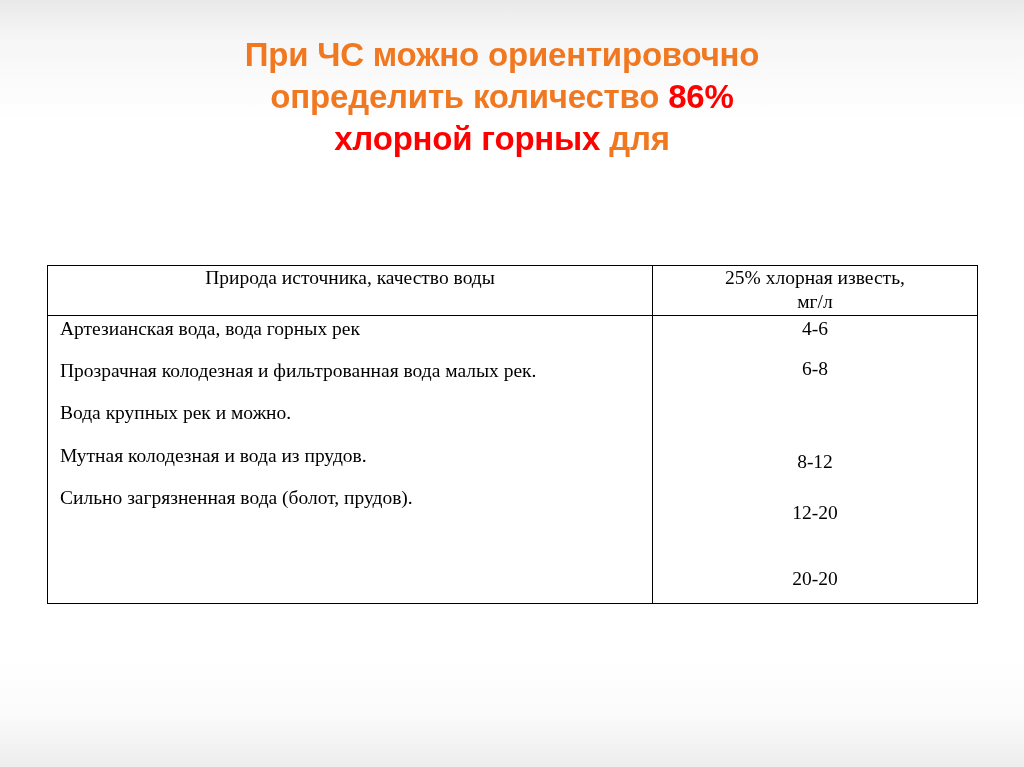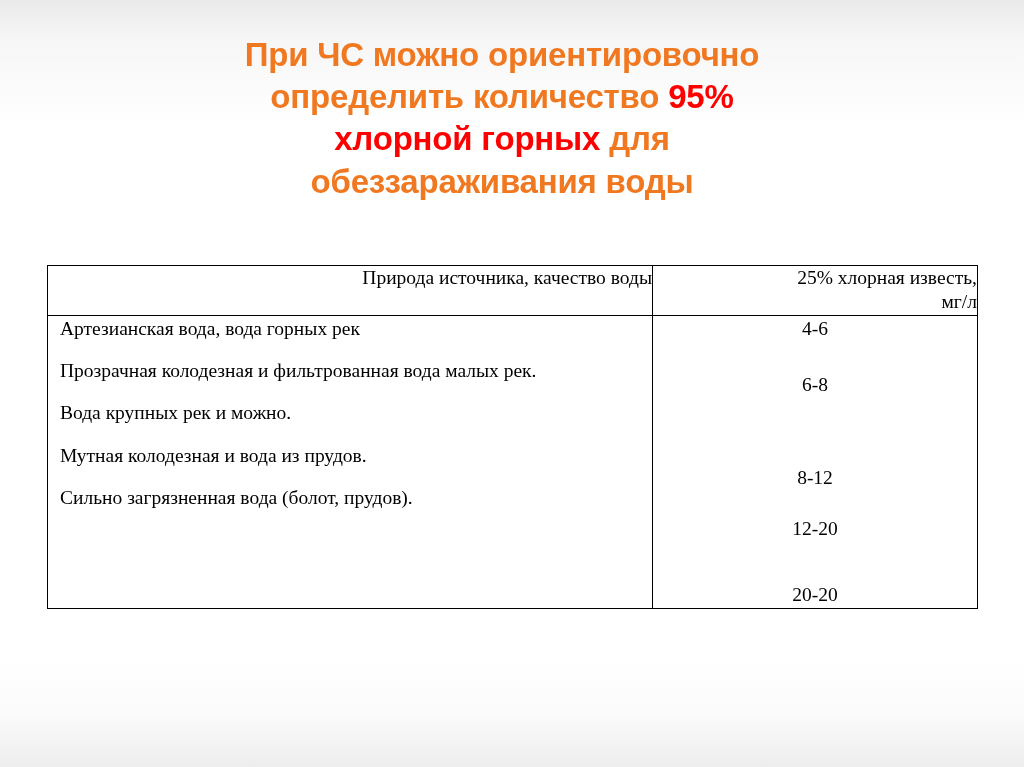--- a/index.html
+++ b/index.html
@@ -48,21 +48,21 @@
     table-layout: fixed;
   }
   table.data td {
     border: 1px solid #000000;
     vertical-align: top;
     font-size: 19.5px;
     color: #000000;
     padding: 0;
   }
   .head-cell {
-    text-align: right;
+    text-align: center;
     padding: 12px 8px 14px 8px;
     font-size: 19.5px;
     line-height: 1.25;
   }
   .col-left {
     width: 605px;
   }
   .col-right {
     width: 325px;
   }
@@ -77,45 +77,42 @@
     line-height: 1.35;
     margin-bottom: 16px;
     margin-left: 12px;
   }
   .row-item:last-child {
     margin-bottom: 0;
   }
   .val-item {
     line-height: 1.35;
   }
-  .val-sp-1 { margin-bottom: 30px; }
+  .val-sp-1 { margin-bottom: 14px; }
   .val-sp-2 { margin-bottom: 67px; }
   .val-sp-3 { margin-bottom: 24px; text-align: center; }
   .val-sp-4 { margin-bottom: 40px; }
   .spacer-block {
     height: 76px;
   }
 </style>
 </head>
 <body>
 
 <div class="slide">
 
   <div class="title-block">
     <div class="title-line">
       <span>При ЧС можно ориентировочно</span>
     </div>
     <div class="title-line">
-      <span>определить количество </span><span class="accent-red">95%</span>
+      <span>определить количество </span><span class="accent-red">86%</span>
     </div>
     <div class="title-line">
       <span class="accent-red">хлорной горных</span><span> для</span>
-    </div>
-    <div class="title-line">
-      <span>обеззараживания воды</span>
     </div>
   </div>
 
   <div class="table-wrap">
     <table class="data">
       <colgroup>
         <col class="col-left">
         <col class="col-right">
       </colgroup>
       <tbody>

